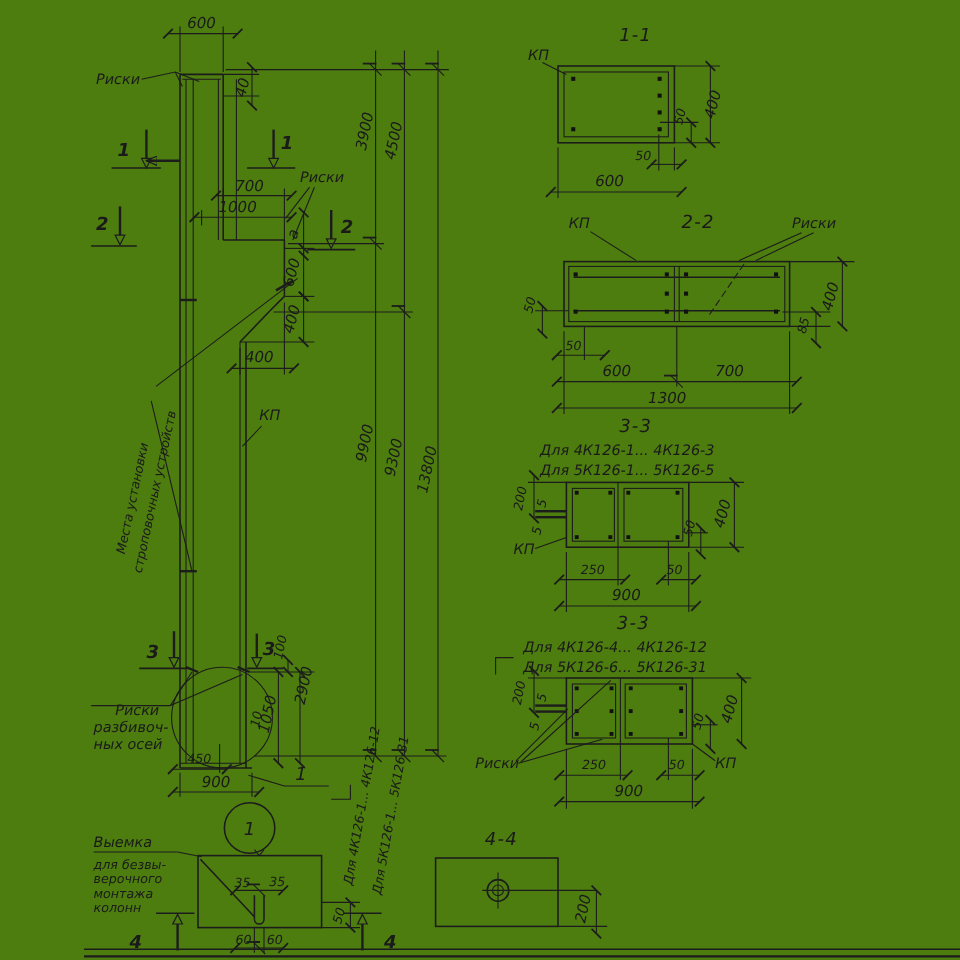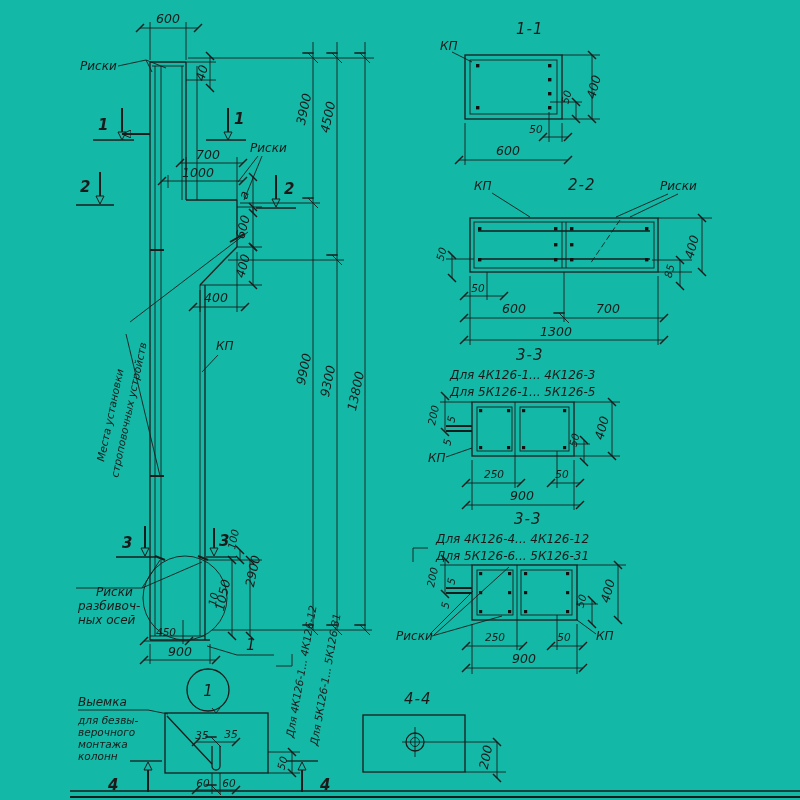--- a/index.html
+++ b/index.html
@@ -1,16 +1,16 @@
 <!DOCTYPE html>
 <html><head>
 <meta charset="utf-8">
 <style>
   html,body{margin:0;padding:0;background:#fbfbf8;}
-  .sheet{position:relative;width:800px;height:800px;background:#14b8a6;overflow:hidden;}
+  .sheet{position:relative;width:800px;height:800px;background:#4d7c0f;overflow:hidden;}
   svg{position:absolute;left:0;top:0;}
   svg text{font-family:"DejaVu Sans",sans-serif;font-style:italic;fill:#1a1a1a;}
   .t-title{font-size:15px;letter-spacing:1px;}
   .t-dim{font-size:12.5px;}
   .t-dimsm{font-size:10.5px;}
   .t-lbl{font-size:12px;}
   .t-note{font-size:10.5px;}
   .t-mark{font-size:15px;font-weight:bold;}
   .t-ref{font-size:15px;}
   line,path,rect,circle,polyline{stroke:#1c1c1c;fill:none;}

